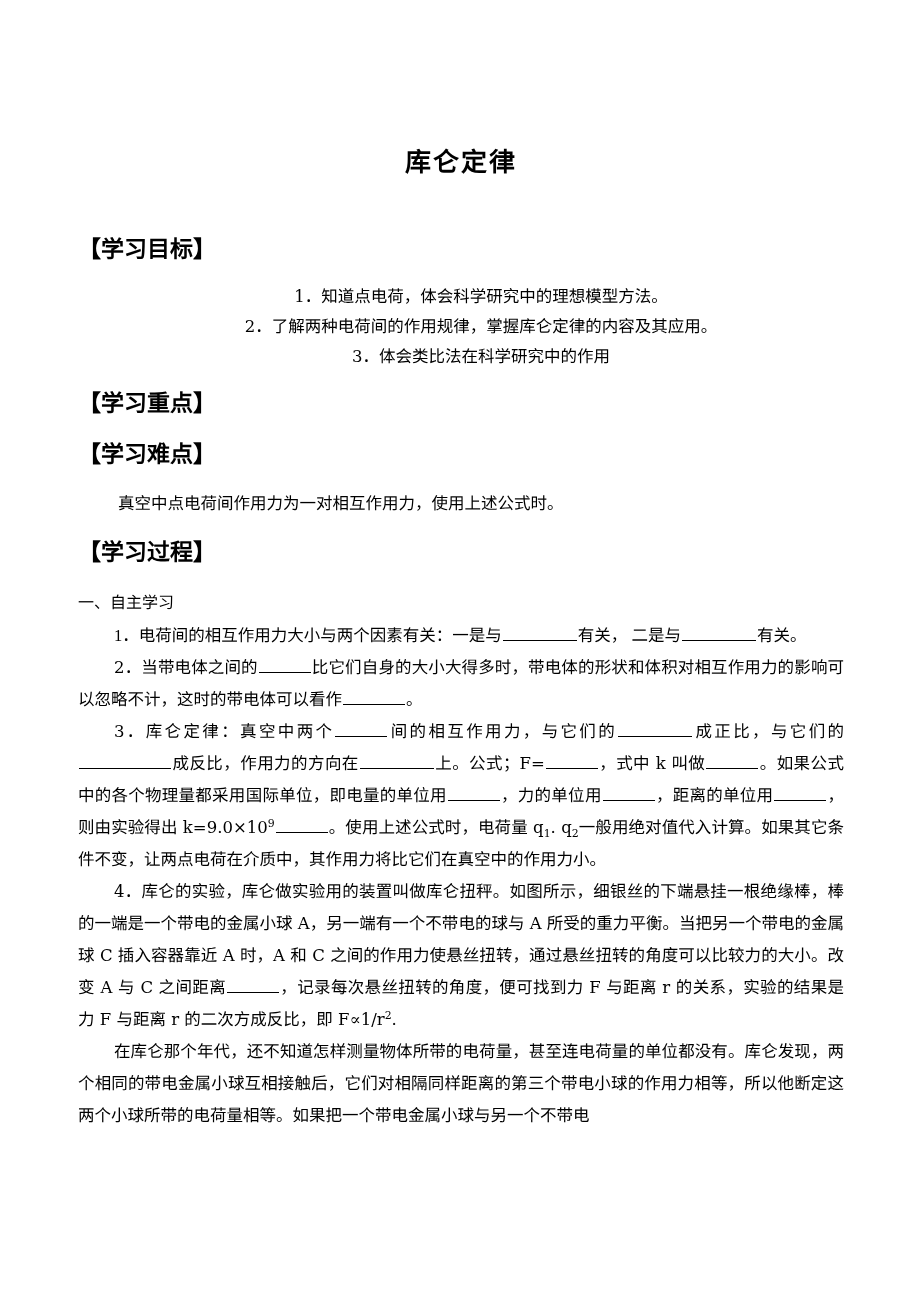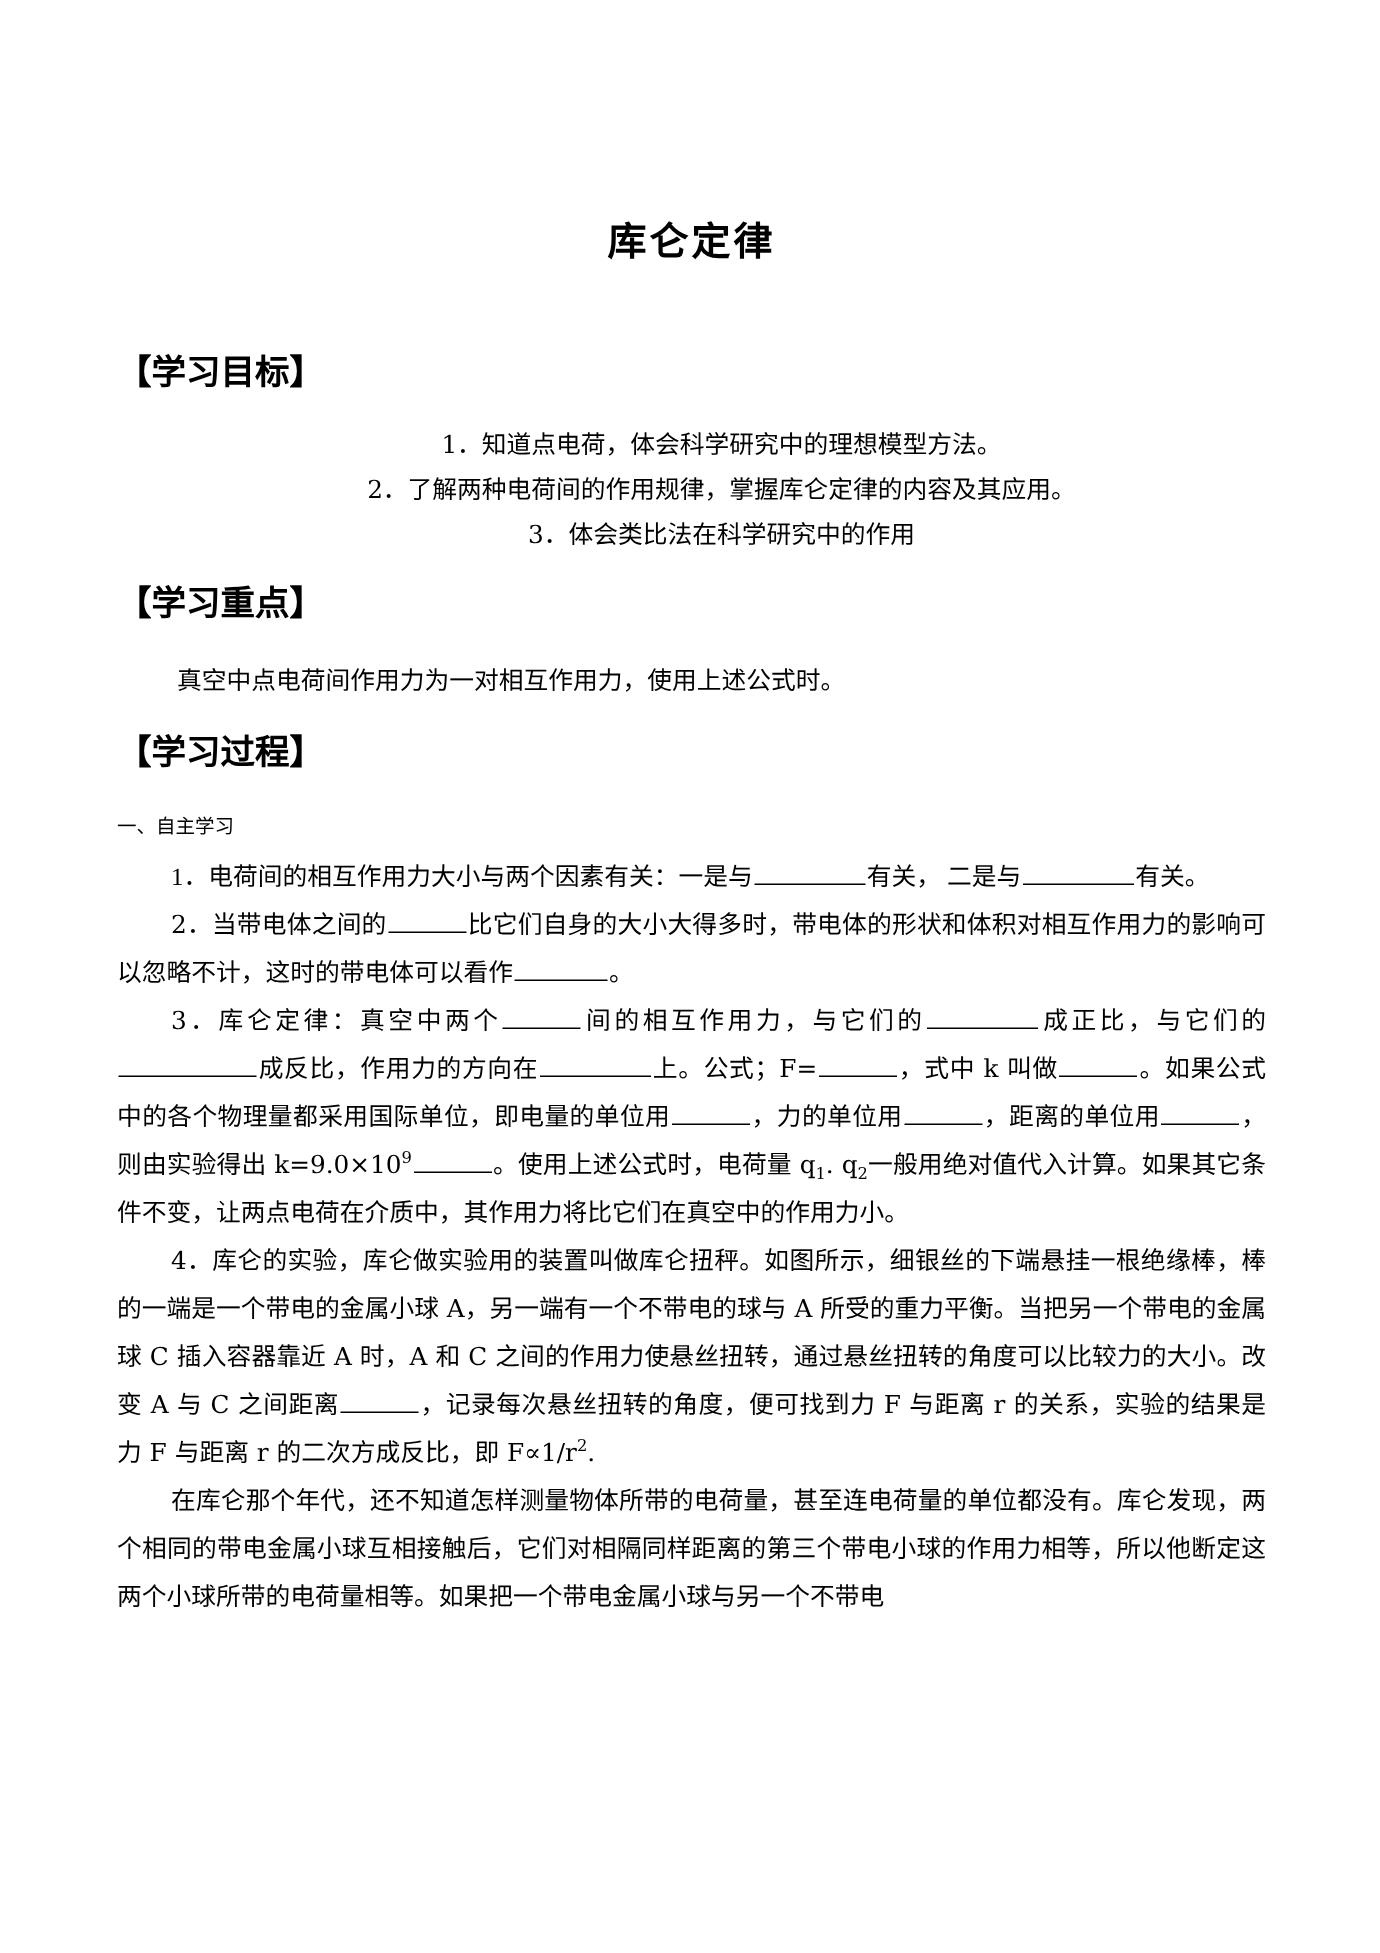--- a/index.html
+++ b/index.html
@@ -78,21 +78,21 @@
     font-size: 16.5px;
     line-height: 30px;
     margin: 0;
     padding-left: 40px;
     white-space: nowrap;
   }
   .ip-key  { margin-top: 16px; }
   .ip-hard { margin-top: 18px; }
 
   .subhead {
-    font-size: 13px;
+    font-size: 16px;
     line-height: 30px;
     margin: 0;
     padding-left: 0px;
     margin-top: 18px;
   }
 
   .body-para {
     font-size: 16.5px;
     line-height: 32px;
     margin: 0;
@@ -130,20 +130,21 @@
 
     <div class="section-heading sh-goals">【学习目标】</div>
     <ul class="goal-list first-goal">
       <li>1．知道点电荷，体会科学研究中的理想模型方法。</li>
       <li>2．了解两种电荷间的作用规律，掌握库仑定律的内容及其应用。</li>
       <li>3．体会类比法在科学研究中的作用</li>
     </ul>
 
     <div class="section-heading sh-key">【学习重点】</div>
 
+    <div class="section-heading sh-hard">【学习难点】</div>
     <p class="indent-para ip-hard">真空中点电荷间作用力为一对相互作用力，使用上述公式时。</p>
 
     <div class="section-heading sh-process">【学习过程】</div>
     <div class="subhead">一、自主学习</div>
 
     <p class="body-para p-gap"><span>1．电荷间的相互作用力大小与两个因素有关：一是与</span><span class="blank b-l"></span><span>有关，</span>&nbsp;<span>二是与</span><span class="blank b-l"></span><span>有关。</span></p>
 
     <p class="body-para"><span>2．当带电体之间的</span><span class="blank b-s"></span><span>比它们自身的大小大得多时，带电体的形状和体积对相互作用力的影响可以忽略不计，这时的带电体可以看作</span><span class="blank b-m"></span><span>。</span></p>
 
     <p class="body-para"><span>3．库仑定律：真空中两个</span><span class="blank b-s"></span><span>间的相互作用力，与它们的</span><span class="blank b-l"></span><span>成正比，与它们的</span><span class="blank b-xl"></span><span>成反比，作用力的方向在</span><span class="blank b-l"></span><span>上。公式；F=</span><span class="blank b-s"></span><span>，式中 k 叫做</span><span class="blank b-s"></span><span>。如果公式中的各个物理量都采用国际单位，即电量的单位用</span><span class="blank b-s"></span><span>，力的单位用</span><span class="blank b-s"></span><span>，距离的单位用</span><span class="blank b-s"></span><span class="latin">，则由实验得出 k=9.0×10</span><sup class="latin">9</sup><span class="blank b-s"></span><span>。使用上述公式时，电荷量 q</span><sub class="latin">1</sub><span class="latin">. q</span><sub class="latin">2</sub><span>一般用绝对值代入计算。如果其它条件不变，让两点电荷在介质中，其作用力将比它们在真空中的作用力小。</span></p>

